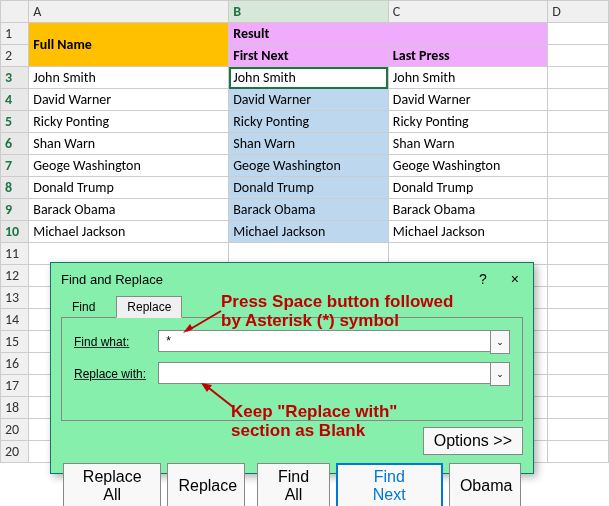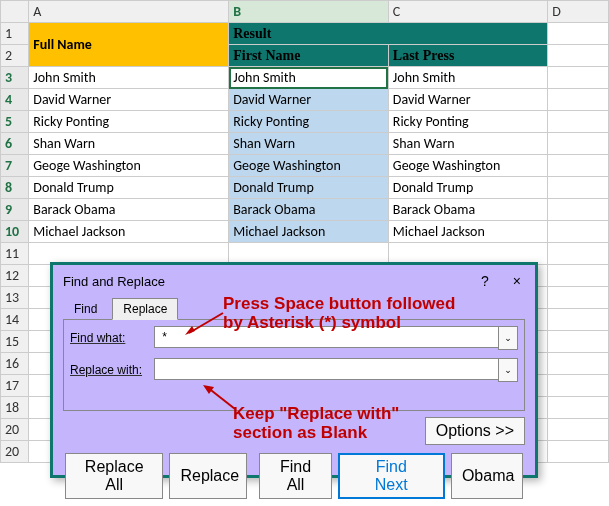--- a/index.html
+++ b/index.html
@@ -45,25 +45,24 @@
     color: #217346;
     font-weight: bold;
   }
   .merged-fullname {
     background: #FFC000;
     font-weight: bold;
     text-align: center;
     border: 1px solid #000;
   }
   .result-head {
-    background: #0f766e;
+    background: #f0abfc;
     font-weight: bold;
     text-align: center;
     border: 1px solid #000;
-    font-family: Liberation Serif, serif;
   }
   .dataA {
     border: 1px solid #000;
   }
   .dataB {
     border: 1px solid #000;
   }
   .dataB.sel {
     background: #BDD7EE;
   }
@@ -74,22 +73,22 @@
     outline: 2px solid #217346;
     outline-offset: -2px;
     background: #fff !important;
   }
   .dialog {
     position: absolute;
     left: 50px;
     top: 262px;
     width: 482px;
     height: 210px;
-    background: #c4b5fd;
-    border: 3px solid #0f766e;
+    background: #86efac;
+    border: 1px solid #0f766e;
     box-shadow: 3px 3px 8px rgba(0,0,0,0.3);
     font-family: 'Segoe UI', Tahoma, sans-serif;
     font-size: 12px;
   }
   .dlg-title {
     padding: 8px 10px 4px 10px;
     display: flex;
     justify-content: space-between;
     align-items: center;
   }
@@ -106,42 +105,42 @@
     font-size: 14px;
     cursor: pointer;
     padding: 0 4px;
   }
   .dlg-body {
     padding: 4px 10px 10px 10px;
     position: relative;
   }
   .tabs {
     display: flex;
-    gap: 4px;
+    gap: 10px;
     position: relative;
     top: 1px;
     z-index: 2;
   }
   .tab {
     padding: 3px 10px;
     border: 1px solid transparent;
     cursor: pointer;
     background: transparent;
   }
   .tab.active {
     background: #f0f0f0;
     border: 1px solid #888;
     border-bottom: 1px solid #f0f0f0;
   }
   .tab-panel {
     border: 1px solid #888;
     border-radius: 0;
     position: relative;
     z-index: 1;
-    padding: 6px;
+    padding: 12px;
     height: 78px;
   }
   .frow {
     display: flex;
     align-items: center;
     gap: 6px;
     margin-bottom: 8px;
   }
   .flabel {
     width: 78px;
@@ -234,21 +233,21 @@
     <th class="colhead">D</th>
   </tr>
   <tr>
     <td class="rowhead">1</td>
     <td rowspan="2" class="merged-fullname">Full Name</td>
     <td colspan="2" class="result-head">Result</td>
     <td></td>
   </tr>
   <tr>
     <td class="rowhead">2</td>
-    <td class="result-head">First Name</td>
+    <td class="result-head">First Next</td>
     <td class="result-head">Last Press</td>
     <td></td>
   </tr>
   </tbody>
     <tbody id="data-body">
       <tr>
         <td class="rowhead sel">3</td>
         <td class="dataA">John Smith</td>
         <td class="dataB active-cell">John Smith</td>
         <td class="dataC">John Smith</td>

